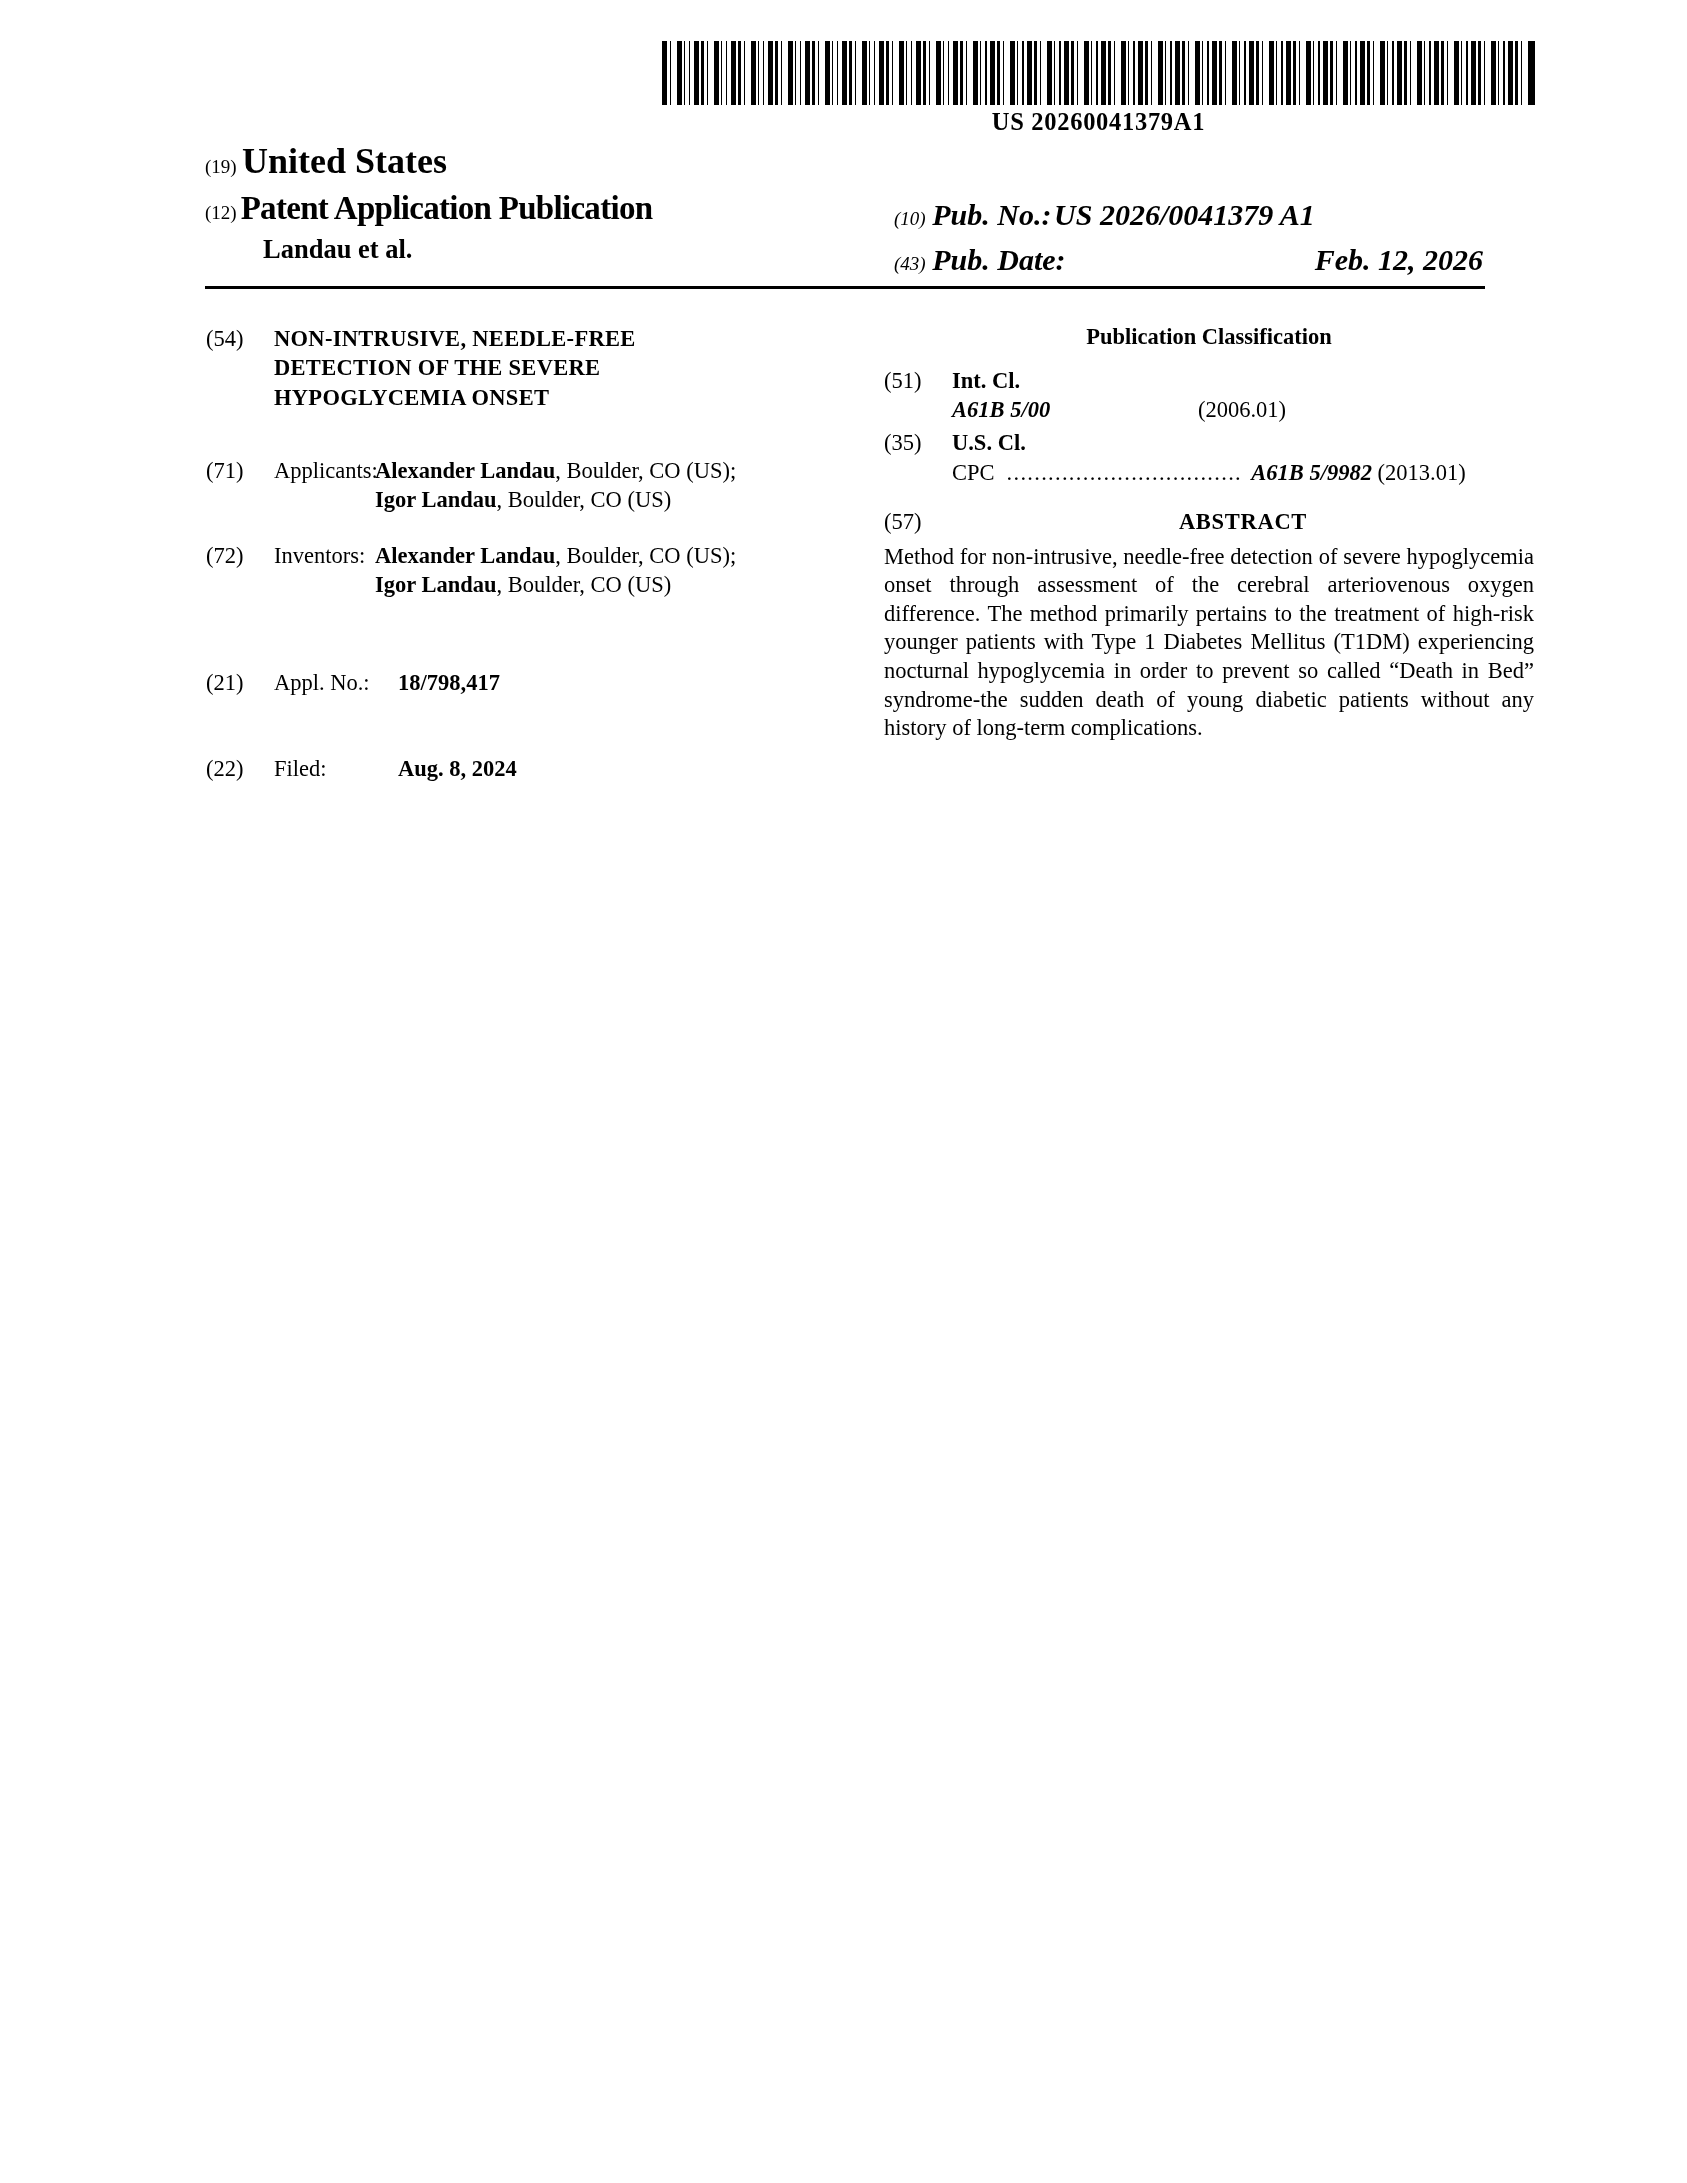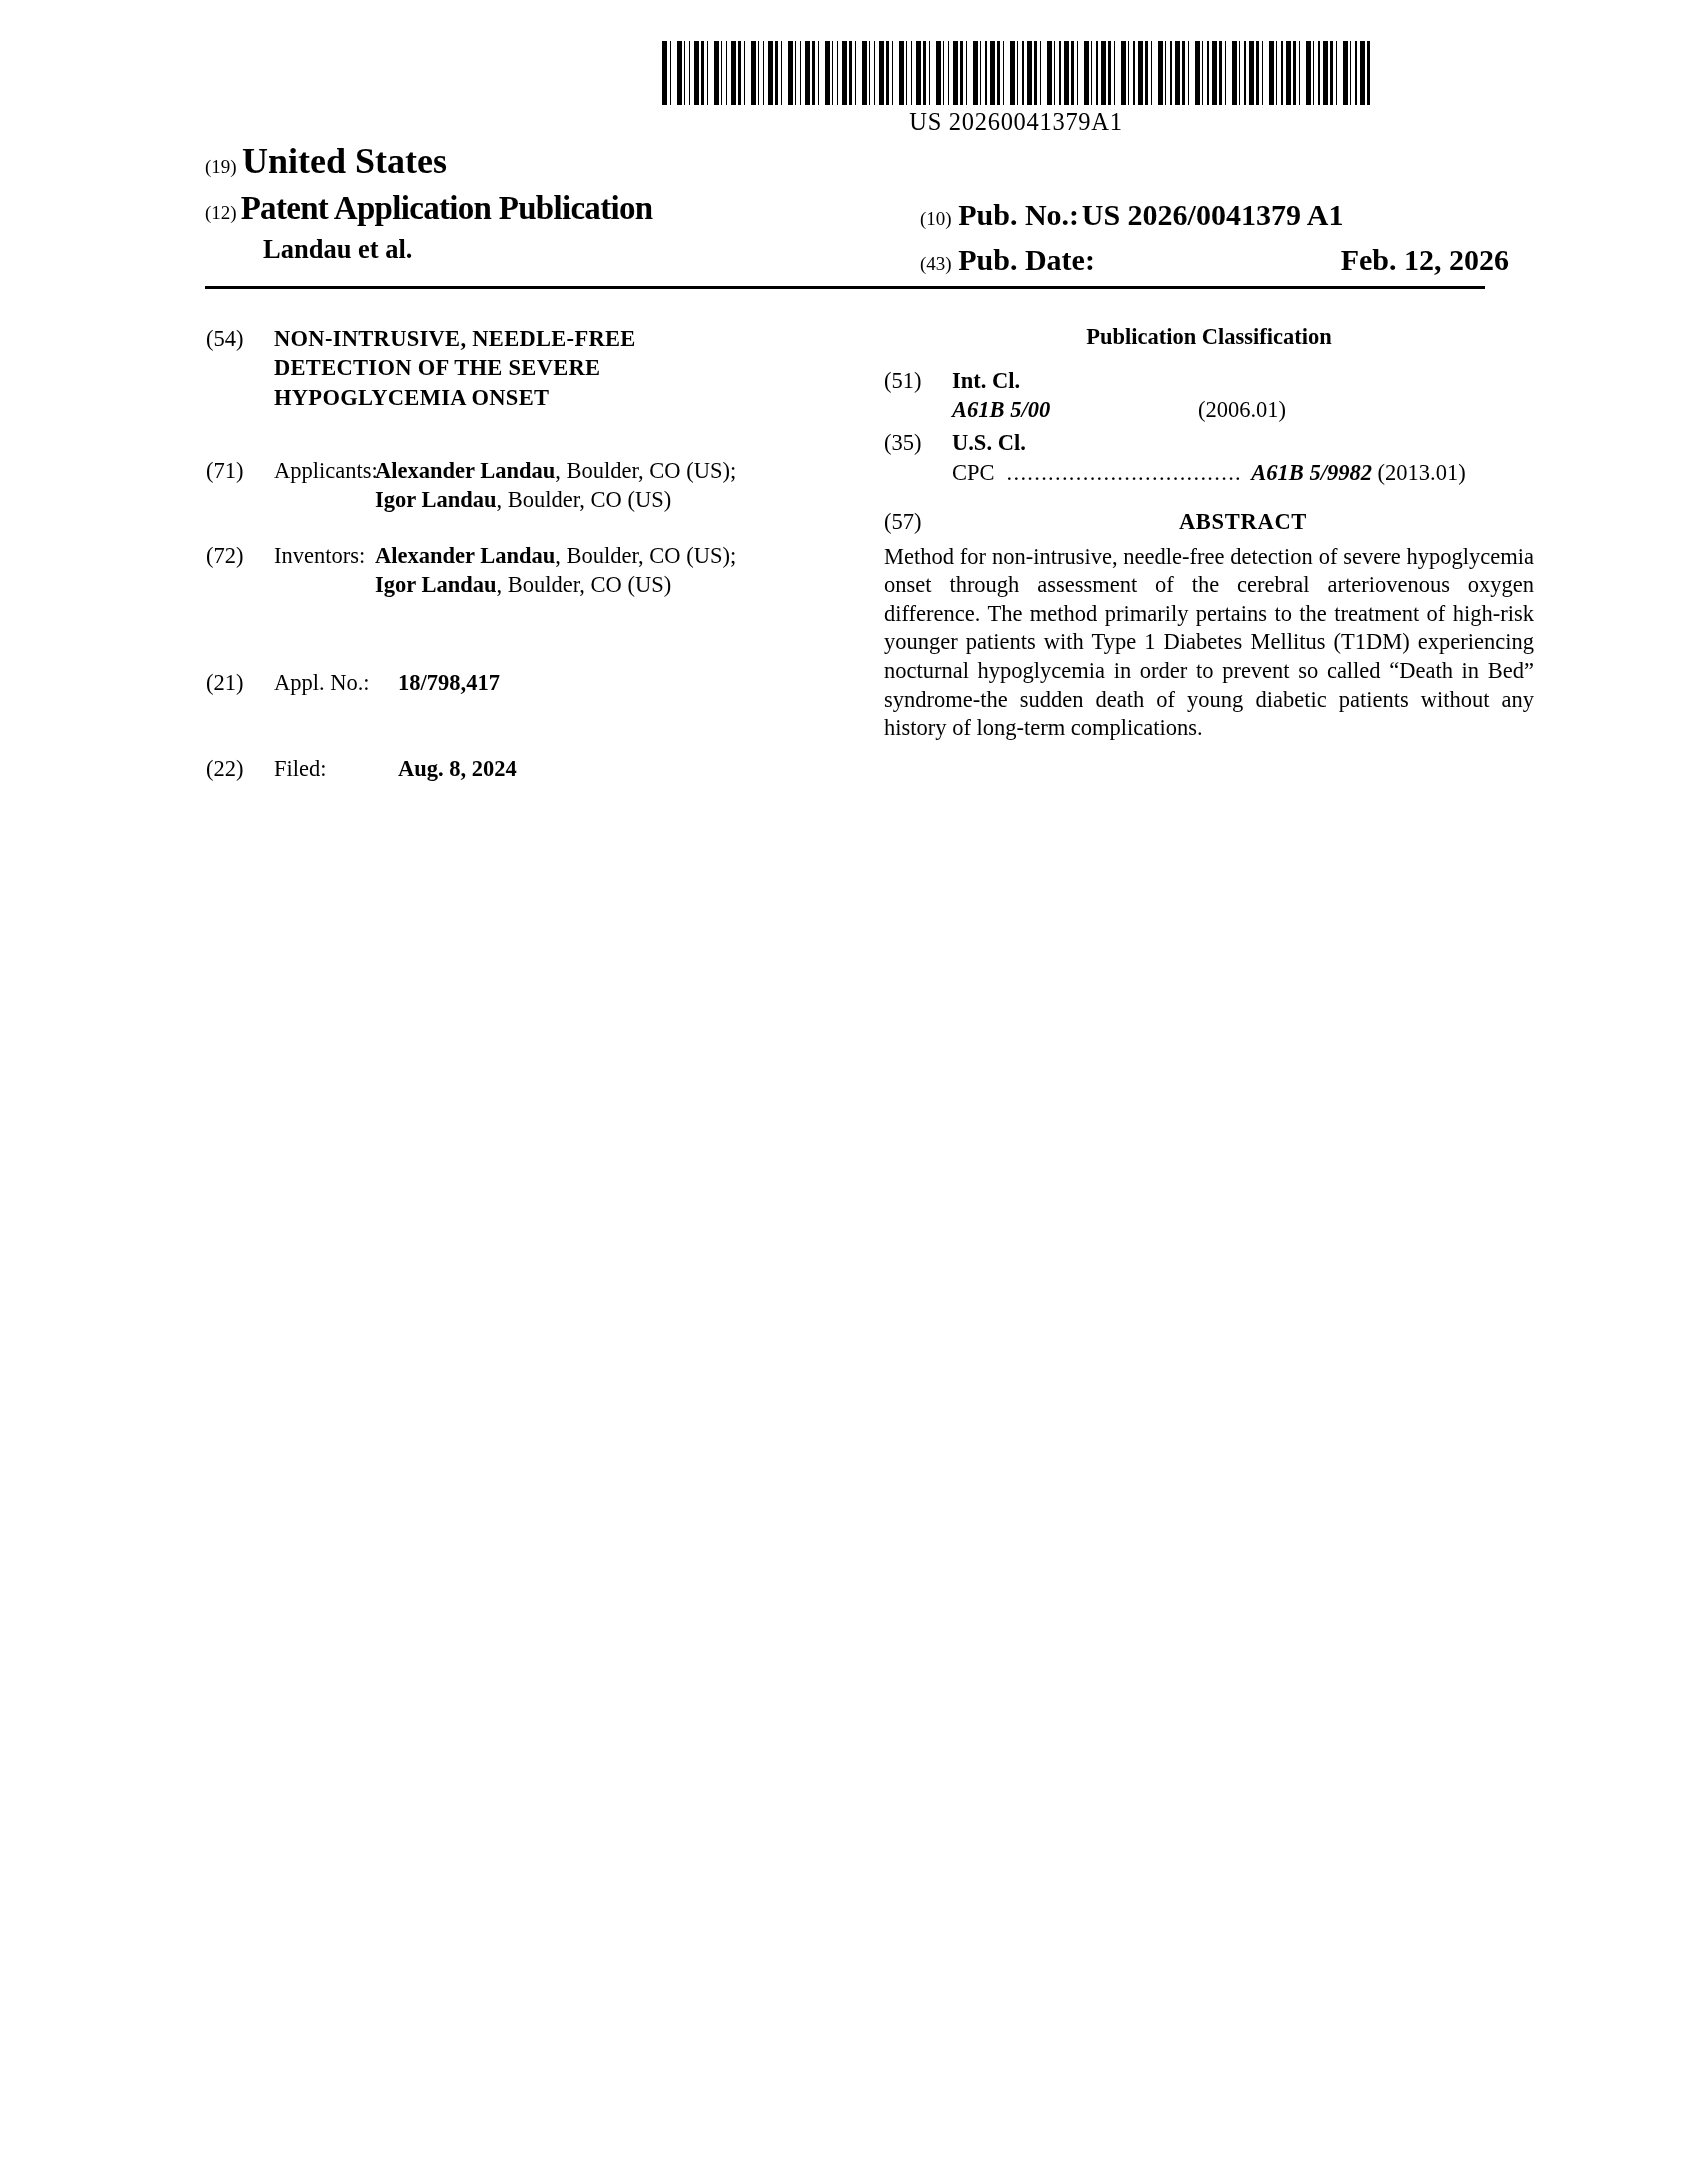--- a/index.html
+++ b/index.html
@@ -8,21 +8,21 @@
     position: relative;
     width: 1687px;
     height: 2183px;
     background: #ffffff;
     font-family: "Liberation Serif", "DejaVu Serif", serif;
     color: #000;
     overflow: hidden;
   }
 
   
-  .barcode-wrap { position: absolute; left: 662px; top: 41px; width: 708px; }
+  .barcode-wrap { position: absolute; left: 662px; top: 41px; width: 873px; font-weight: bold; }
   .barcode {
     width: 100%; height: 64px;
     background: repeating-linear-gradient(90deg,
       #000 0 3.3px,  #fff 3.3px 6px,
       #000 6px 7.3px, #fff 7.3px 12.6px,
       #000 12.6px 18px, #fff 18px 20px,
       #000 20px 21px, #fff 21px 25px,
       #000 25px 26.5px, #fff 26.5px 30px,
       #000 30px 35px, #fff 35px 37px);
     border-left: 2.6px solid #000;
@@ -33,21 +33,21 @@
   }
 
   
   .hdr-left { position: absolute; left: 205px; top: 140px; width: 701px; }
   .code-sm { font-size: 19px; }
   .hdr-country { font-size: 36px; font-weight: bold; margin-left: 5.3px; }
   .hdr-kind-row { margin-top: 8px; white-space: nowrap; }
   .hdr-kind { font-size: 33px; font-weight: bold; margin-left: 4px; letter-spacing: -0.7px; }
   .hdr-authors { font-size: 26.5px; font-weight: bold; margin-top: 6.6px; margin-left: 58px; }
 
-  .hdr-right { position: absolute; left: 920px; top: 198px; width: 589px; }
+  .hdr-right { position: absolute; left: 894px; top: 198px; width: 589px; font-style: italic; }
   .hdr-right .row { white-space: nowrap; }
   .hdr-pub-label { font-size: 30px; font-weight: bold; margin-left: 6.6px; }
   .hdr-pub-value { font-size: 30px; font-weight: bold; }
   .hdr-date-row { display: flex; justify-content: space-between; align-items: baseline; margin-top: 10.6px; gap: 36px; }
   .hdr-date-left { white-space: nowrap; }
 
   .rule { position: absolute; left: 205px; top: 286px; width: 1280px; height: 3.3px; background: #000; }
 
   
   .col { position: absolute; font-size: 22.5px; line-height: 1.3; }

